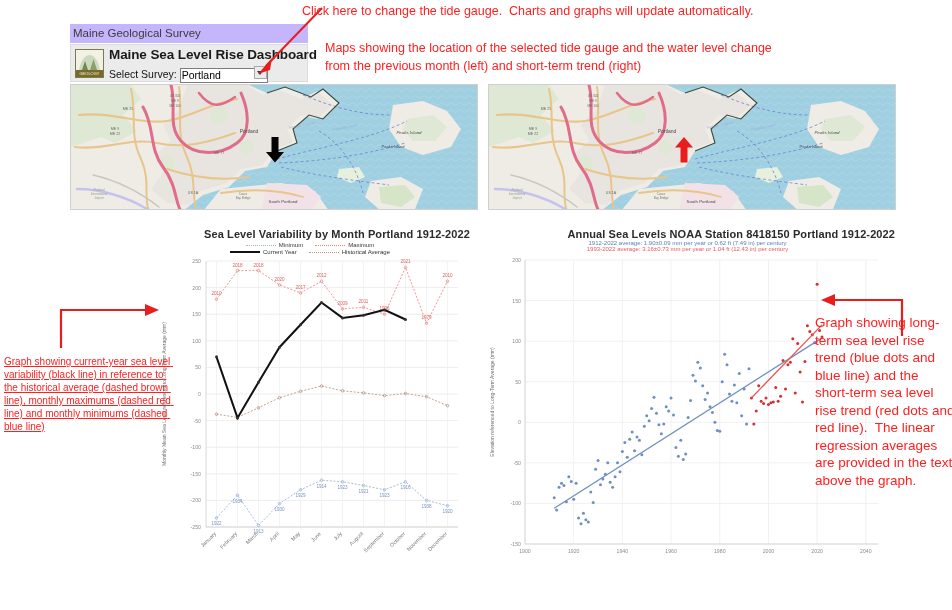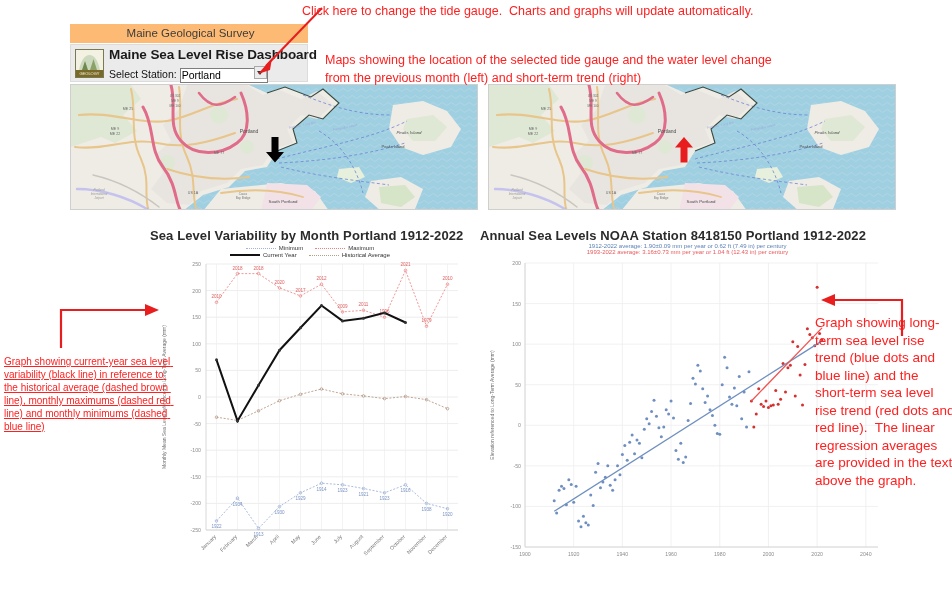--- a/index.html
+++ b/index.html
@@ -12,32 +12,31 @@
   .abs{position:absolute;}
 
   
   .anno{
     position:absolute;color:#ff2020;
     font-family:"Liberation Sans", sans-serif;
     font-weight:400;line-height:1.22;
     white-space:pre-wrap;
   }
   #anno-top{left:302px;top:4px;font-size:12.5px;}
-  #anno-maps{left:325px;top:40px;font-size:12.5px;line-height:1.42;margin-top:12px;}
+  #anno-maps{left:325px;top:40px;font-size:12.5px;line-height:1.42;}
   #anno-left{left:4px;top:355px;font-size:10px;line-height:1.30;width:176px;text-decoration:underline;}
   #anno-right{left:815px;top:314px;font-size:13.5px;line-height:1.30;width:140px;}
 
   
   svg.arrow{position:absolute;overflow:visible;}
 
   
   #survey-bar{
     left:70px;top:24px;width:238px;height:19px;
-    background:#fdba74;
-    text-align:center;
+    background:#c4b5fd;
   }
   #survey-bar span{
     font-size:11.5px;color:#3c3c3c;line-height:19px;padding-left:3px;display:block;
   }
   #dash-header{
     left:70px;top:44px;width:238px;height:38px;
     background:#ebebeb;border:1px solid #dcdcdc;box-sizing:border-box;
   }
   #dash-logo{
     position:absolute;left:4px;top:4px;width:29px;height:29px;
@@ -93,21 +92,21 @@
     text-shadow:0 0 3px #fff,0 0 3px #fff,0 0 2px #fff;
     z-index:6;pointer-events:none;
   }
   .map-arrow{position:absolute;z-index:7;}
 
   
   .chart{position:absolute;background:#fff;}
   #chart-left{left:150px;top:228px;width:320px;height:378px;}
   #chart-right{left:480px;top:228px;width:415px;height:348px;}
   .chart-title{
-    text-align:left;font-size:13px;font-weight:bold;color:#2b2b2b;
+    text-align:right;font-size:11px;font-weight:bold;color:#2b2b2b;
     letter-spacing:0.1px;
   }
   .chart-sub{
     text-align:center;font-size:6px;
   }
   .sub-blue{color:#5a7fb5;}
   .sub-red{color:#e8595b;}
   .legend{
     display:flex;flex-direction:column;align-items:center;gap:1px;margin-top:2px;
   }
@@ -600,21 +599,21 @@
       <rect width="27" height="27" fill="#f3f1e2"></rect>
       <path d="M3,20 C5,10 9,5 13.5,5 C18,5 22,10 24,20 Z" fill="#cdd9bf"></path>
       <path d="M6,20 L9,11 L12,20 Z" fill="#6f8a4e"></path>
       <path d="M14,20 L17.5,9 L21,20 Z" fill="#8aa268"></path>
       <rect x="0" y="20" width="27" height="7" fill="#7a6a2a"></rect>
       <text x="13.5" y="25.4" font-size="4" fill="#f6f2d8" text-anchor="middle" font-family="Liberation Sans, sans-serif">GEOLOGY</text>
     </svg>
   </div>
   <div id="dash-title">Maine Sea Level Rise Dashboard</div>
   <div id="station-row">
-    <span id="station-label">Select Station:</span>
+    <span id="station-label">Select Survey:</span>
     <span id="select-wrap">
       <select id="station-select">
         <option>Portland</option>
       </select>
       <span id="select-caret">
           <i></i>
         </span>
     </span>
   </div>
 </div>

